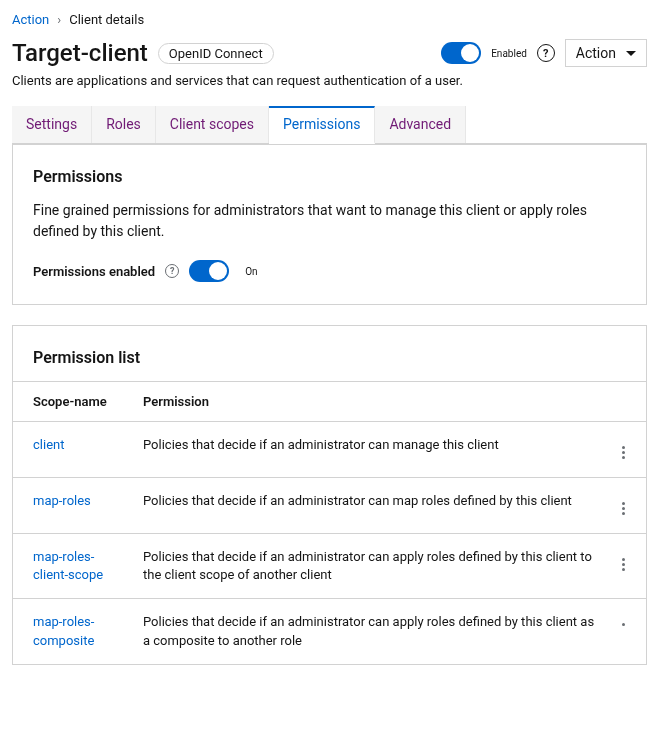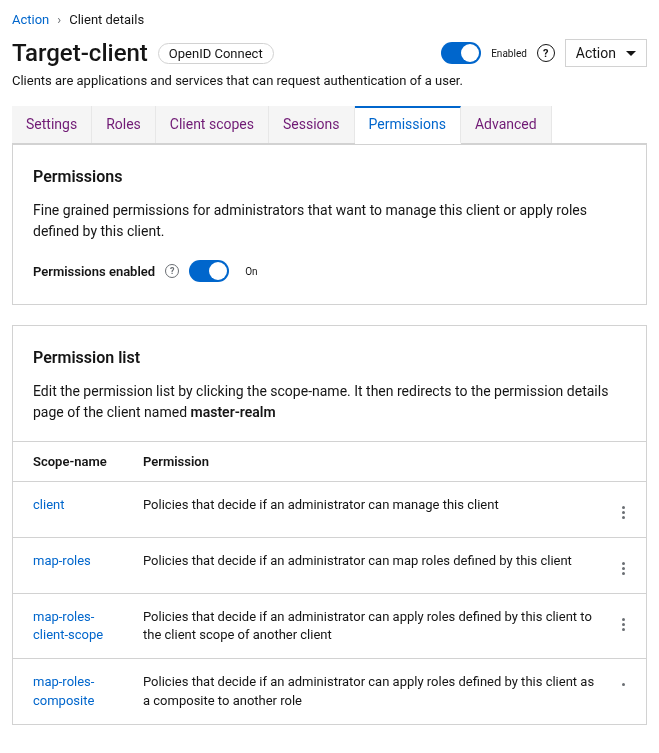--- a/index.html
+++ b/index.html
@@ -258,41 +258,37 @@
       <span class="caret-down"></span>
     </div>
   </div>
 
   <p class="subtitle">Clients are applications and services that can request authentication of a user.</p>
 
   <div class="tabs">
     <div class="tab">Settings</div>
     <div class="tab">Roles</div>
     <div class="tab">Client scopes</div>
-    <div class="tab">Sessions</div>
     <div class="tab active">Permissions</div>
     <div class="tab">Advanced</div>
   </div>
 
   <div class="card">
     <h3>Permissions</h3>
     <p>Fine grained permissions for administrators that want to manage this client or apply roles defined by this client.</p>
     <div class="perm-enabled-row">
       <span>Permissions enabled</span>
       <span class="help-icon-sm">?</span>
       <div class="switch"></div>
       <span class="switch-label">On</span>
     </div>
   </div>
 
   <div class="card list-card">
     <h3>Permission list</h3>
-    <p>
-      <span>Edit the permission list by clicking the scope-name. It then redirects to the permission details page of the client named </span><strong>master-realm</strong>
-    </p>
     <table>
       <thead>
         <tr>
           <th>Scope-name</th>
           <th>Permission</th>
           <th></th>
         </tr>
       </thead>
       <tbody id="perm-tbody">
           <tr>

